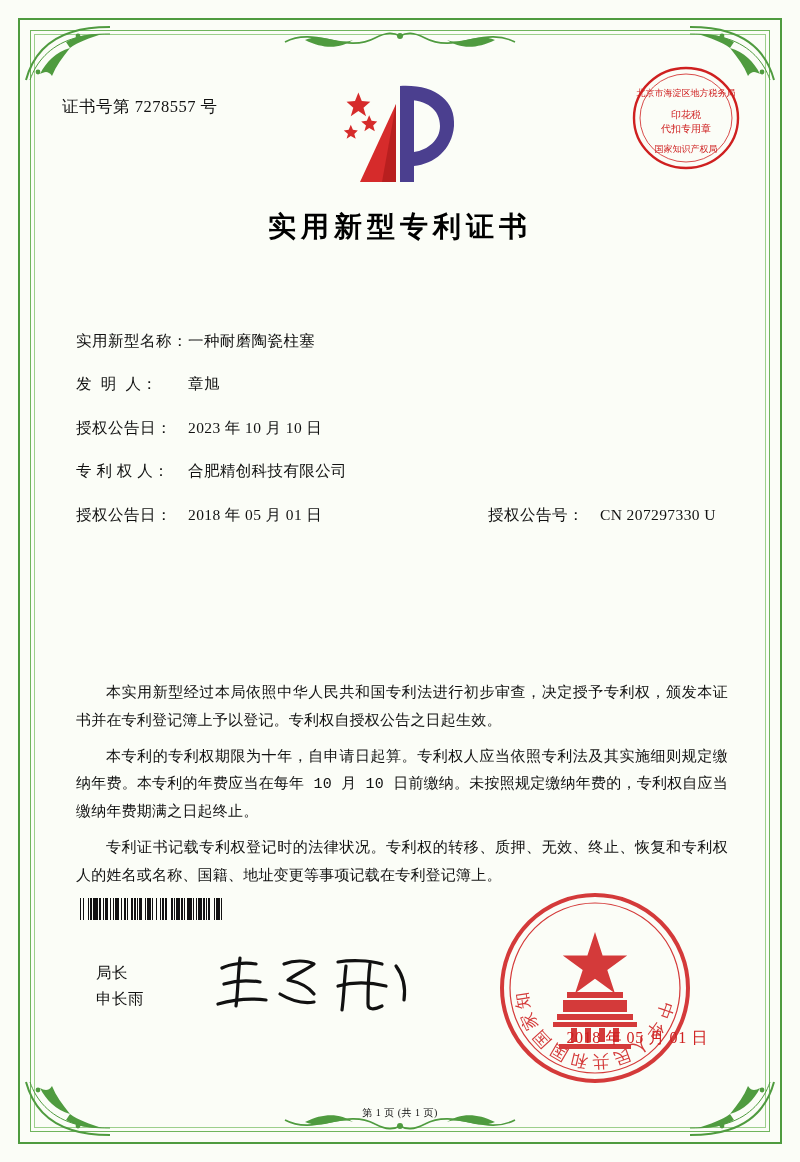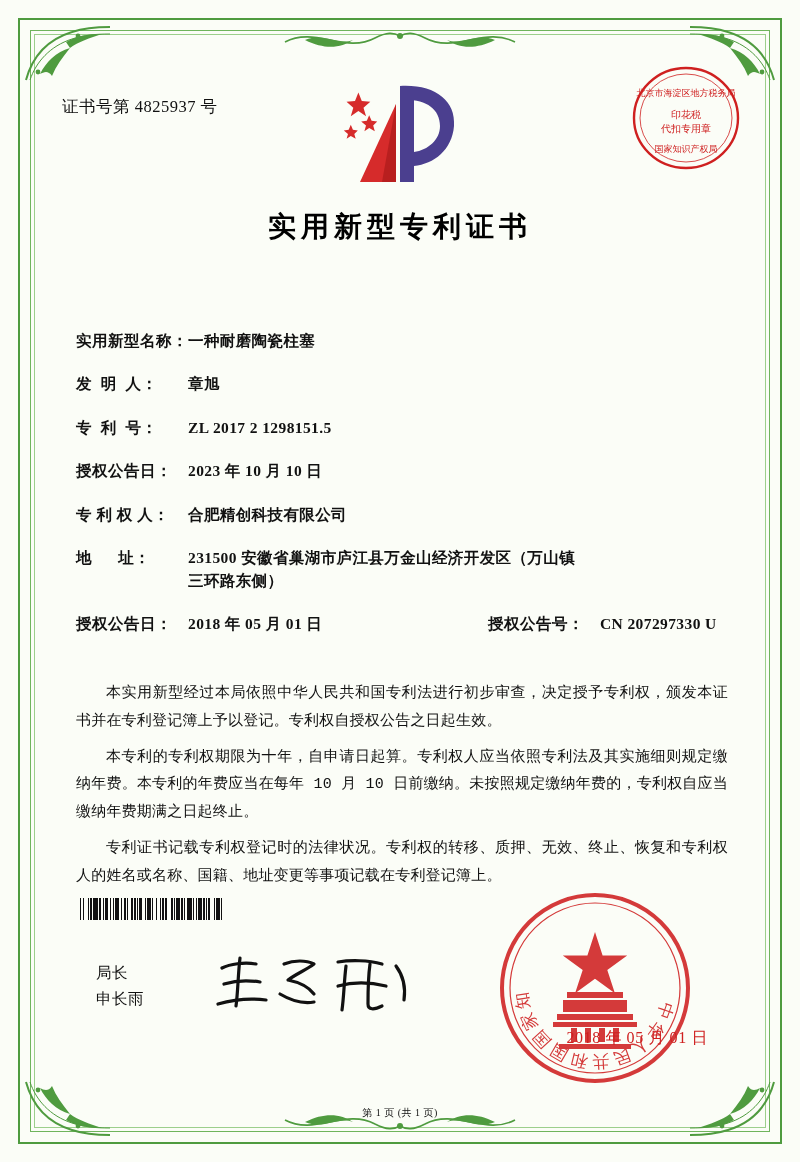--- a/index.html
+++ b/index.html
@@ -126,21 +126,20 @@
     top: 330px;
     width: 656px;
     font-size: 15.5px;
     color: #111;
   }
   .field-row {
     display: flex;
     align-items: flex-start;
     margin-bottom: 21px;
     line-height: 1.45;
-    font-weight: bold;
   }
   .field-label {
     width: 112px;
     flex: 0 0 112px;
     white-space: pre;
     letter-spacing: 0.5px;
   }
   .field-value {
     flex: 1 1 auto;
     letter-spacing: 0.4px;
@@ -311,21 +310,21 @@
   </div>
   <div class="bottom-flourish">
     <svg viewBox="0 0 250 40">
       <path d="M10 22 C40 6 70 34 100 18 C112 12 118 12 125 16 C132 12 138 12 150 18 C180 34 210 6 240 22" fill="none" stroke="currentColor" stroke-width="1.6"></path>
       <path d="M30 20 C50 12 62 26 78 20 C66 28 50 30 30 20 Z" fill="currentColor"></path>
       <path d="M220 20 C200 12 188 26 172 20 C184 28 200 30 220 20 Z" fill="currentColor"></path>
       <circle cx="125" cy="16" r="3" fill="currentColor"></circle>
     </svg>
   </div>
 
-  <div class="cert-number">证书号第 4825937 号</div>
+  <div class="cert-number">证书号第 7278557 号</div>
 
   <div class="logo">
     <svg viewBox="0 0 146 112">
       <path d="M70 8 C104 6 126 22 124 48 C122 72 104 86 84 88 L84 74 C98 72 110 62 110 48 C110 30 94 20 70 22 Z" fill="#4b3f8f"></path>
       <path d="M70 10 L70 104 L84 104 L84 10 Z" fill="#4b3f8f"></path>
       <path d="M66 26 L66 104 L30 104 Z" fill="#d62b2b"></path>
       <path d="M66 26 L66 104 L52 104 Z" fill="#b81f1f"></path>
       <path d="M24 24 l4 10 10 1 -8 7 3 10 -9 -6 -9 6 3 -10 -8 -7 10 -1 z" fill="#d62b2b" transform="translate(8,-6) scale(0.85)"></path>
       <path d="M24 24 l3 7 7 1 -5 5 2 7 -7 -4 -6 4 2 -7 -6 -5 7 -1 z" fill="#d62b2b" transform="translate(20,18) scale(0.8)"></path>
       <path d="M24 24 l3 7 7 1 -5 5 2 7 -7 -4 -6 4 2 -7 -6 -5 7 -1 z" fill="#d62b2b" transform="translate(4,30) scale(0.7)"></path>
@@ -348,37 +347,26 @@
   <div class="fields">
     <div class="field-row">
       <div class="field-label">实用新型名称：</div>
       <div class="field-value">一种耐磨陶瓷柱塞</div>
     </div>
     <div class="field-row">
       <div class="field-label">发  明  人：</div>
       <div class="field-value">章旭</div>
     </div>
     <div class="field-row">
-      <div class="field-label">专  利  号：</div>
-      <div class="field-value">ZL 2017 2 1298151.5</div>
-    </div>
-    <div class="field-row">
       <div class="field-label">授权公告日：</div>
       <div class="field-value">2023 年 10 月 10 日</div>
     </div>
     <div class="field-row">
       <div class="field-label">专 利 权 人：</div>
       <div class="field-value">合肥精创科技有限公司</div>
-    </div>
-    <div class="field-row">
-      <div class="field-label">地      址：</div>
-      <div class="field-value">
-        <span>231500 安徽省巢湖市庐江县万金山经济开发区（万山镇</span>
-        <span class="line2">三环路东侧）</span>
-      </div>
     </div>
     <div class="field-row two-col">
       <div class="field-label">授权公告日：</div>
       <div class="field-value">2018 年 05 月 01 日</div>
       <div class="field-label2">授权公告号：</div>
       <div class="field-value2">CN 207297330 U</div>
     </div>
   </div>
 
   <div class="paragraphs">

